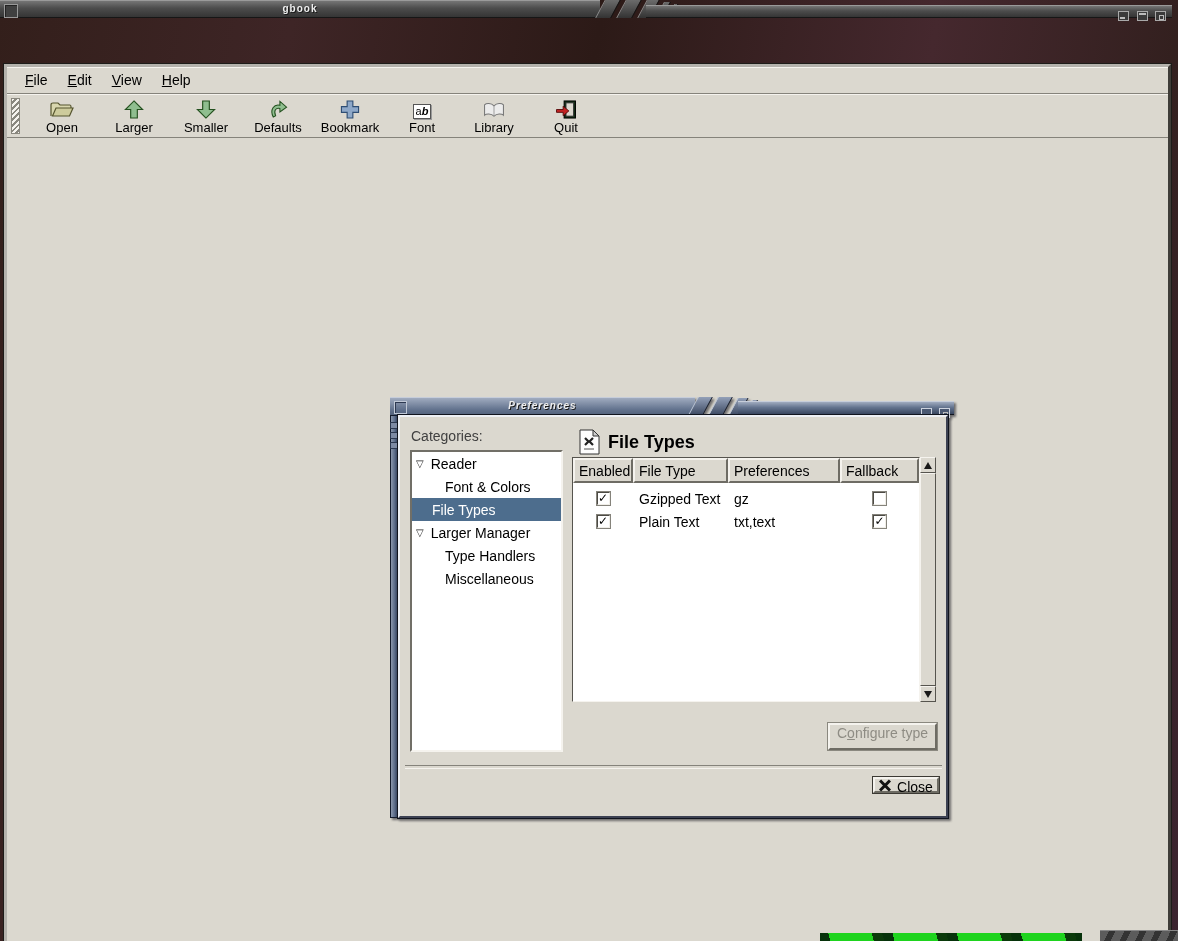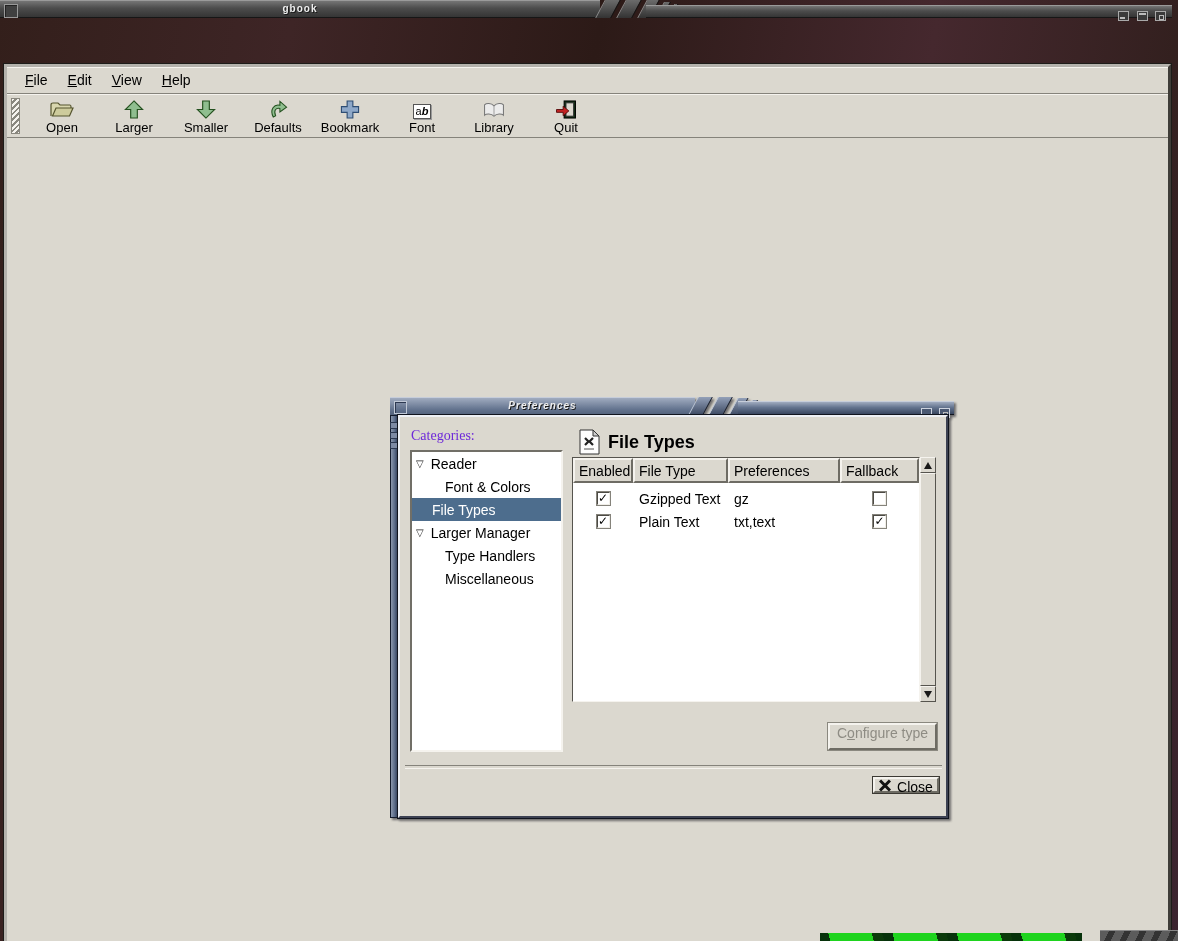--- a/index.html
+++ b/index.html
@@ -53,21 +53,21 @@
       background:#dbd8cf;border:1px solid;border-color:#85837b #f5f3ee #f5f3ee #85837b;font-size:12px;}
   
   #dialog{position:absolute;left:390px;top:397px;width:564px;height:425px;
       filter:drop-shadow(2px 2px 1px rgba(0,0,10,0.5));}
   #dlg-left-frame{position:absolute;left:0;top:18px;width:8px;height:403px;
       background:linear-gradient(90deg,#8b97ad,#55648022 60%,#394662);border:1px solid #141c2e;box-sizing:border-box;
       background-color:#5d6e8c;}
   .notch{position:absolute;left:-1px;width:9px;height:5px;background:#7d8aa4;border:1px solid #2c3850;}
   #dlg-body{position:absolute;left:8px;top:18px;width:550px;height:403px;box-sizing:border-box;
       background:#dbd8cf;border:2px solid;border-color:#eef0f4 #3c4152 #3c4152 #eef0f4;outline:1px solid #10141e;}
-  #categories-label{position:absolute;left:11px;top:11px;font-size:14px;color:#6d28d9;font-family:Liberation Serif, serif;}
+  #categories-label{position:absolute;left:11px;top:11px;font-size:14px;color:#404040;}
   #tree{position:absolute;left:10px;top:33px;width:153px;height:302px;overflow:hidden;}
   .tree-item{height:23px;display:flex;align-items:center;font-size:14px;color:#000;white-space:nowrap;}
   .tree-item.sel{background:#4d6d8d;color:#ffffff;}
   .tree-item.ind0{padding-left:4px;}
   .tree-item.ind1{padding-left:20px;}
   .tree-item.ind2{padding-left:33px;}
   .expander{font-size:10px;margin-right:7px;color:#222;}
   #panel-icon{position:absolute;left:179px;top:12px;}
   #panel-title{position:absolute;left:208px;top:15px;font-size:18px;font-weight:bold;color:#000;}
   .hr{position:absolute;height:2px;border-top:1px solid #85837b;border-bottom:1px solid #f5f3ee;}

